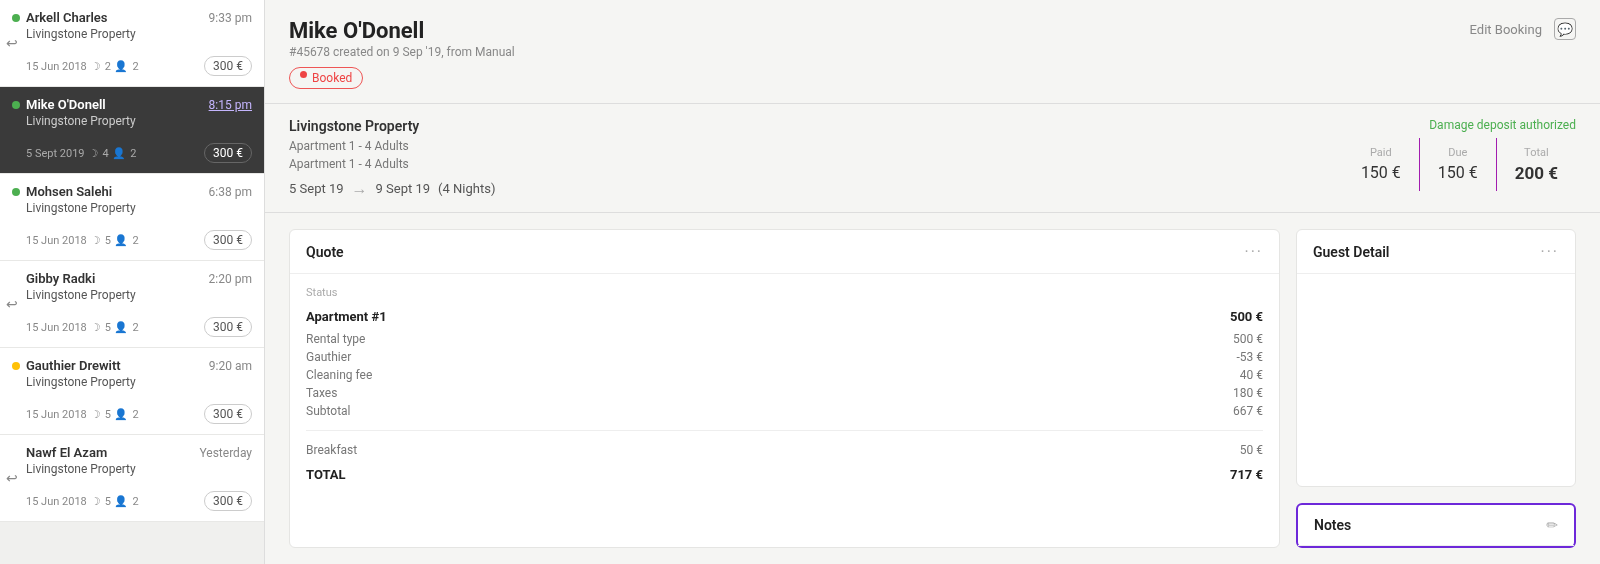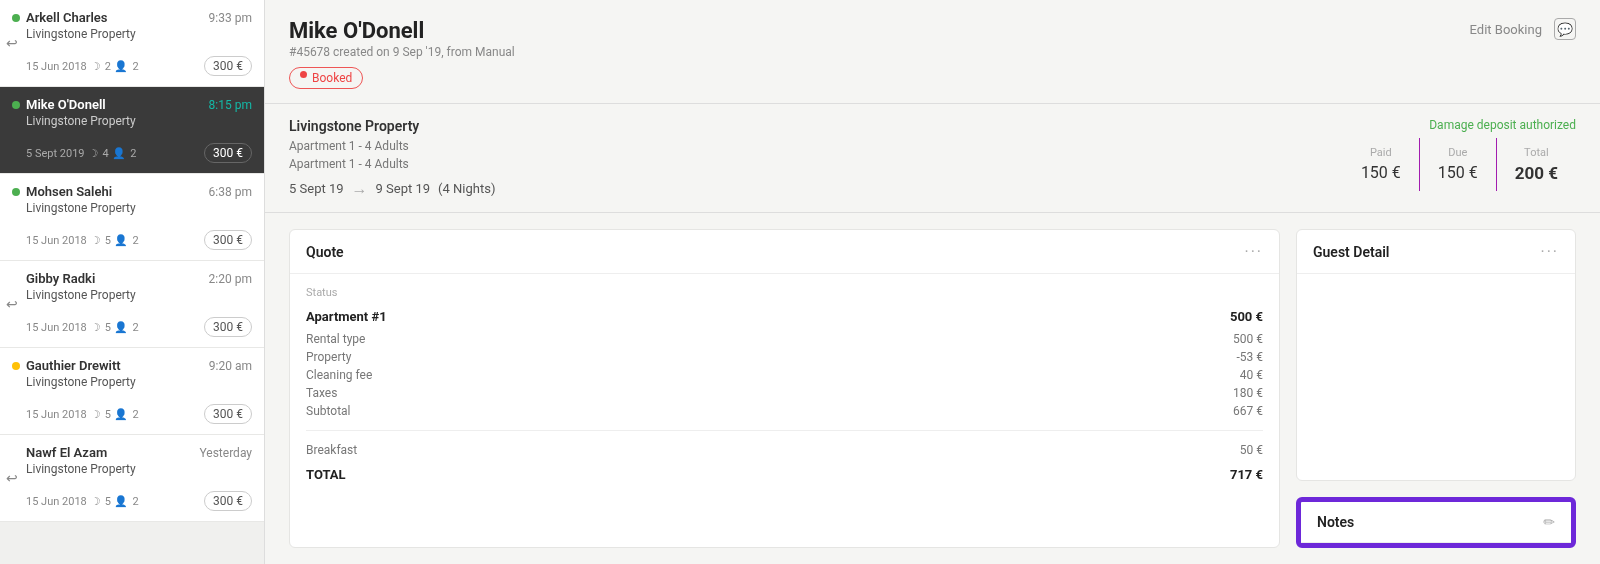--- a/index.html
+++ b/index.html
@@ -54,21 +54,21 @@
       flex-shrink: 0;
     }
     .dot-green { background: #4CAF50; }
     .dot-yellow { background: #FFC107; }
     .dot-none { background: transparent; }
 
     .booking-item .time {
       font-size: 12px;
       color: #888;
     }
-    .booking-item.active .time { color: #14b8a6; }
+    .booking-item.active .time { color: #c4b5fd; text-decoration: underline; }
 
     .booking-item .property {
       font-size: 12px;
       color: #555;
       padding-left: 14px;
     }
     .booking-item.active .property { color: #ccc; }
 
     .booking-item .meta-row {
       display: flex;
@@ -340,21 +340,21 @@
     .right-column {
       display: flex;
       flex-direction: column;
       gap: 16px;
       flex: 0 0 280px;
     }
 
     .notes-card {
       background: #fff;
       border-radius: 6px;
-      border: 5px solid #6d28d9;
+      border: 2px solid #6d28d9;
       text-align: right;
     }
     .notes-header {
       display: flex;
       justify-content: space-between;
       align-items: center;
       padding: 12px 16px;
       border-bottom: 1px solid #eee;
     }
     .notes-header h4 {
@@ -549,21 +549,21 @@
         <div class="quote-section-title">
           <span>Apartment #1</span>
           <span>500 €</span>
         </div>
         <div id="quote-rows-container">
             <div class="quote-row">
       <span>Rental type</span>
       <span>500 €</span>
     </div>
             <div class="quote-row">
-      <span>Property</span>
+      <span>Gauthier</span>
       <span>-53 €</span>
     </div>
             <div class="quote-row">
       <span>Cleaning fee</span>
       <span>40 €</span>
     </div>
             <div class="quote-row">
       <span>Taxes</span>
       <span>180 €</span>
     </div>

